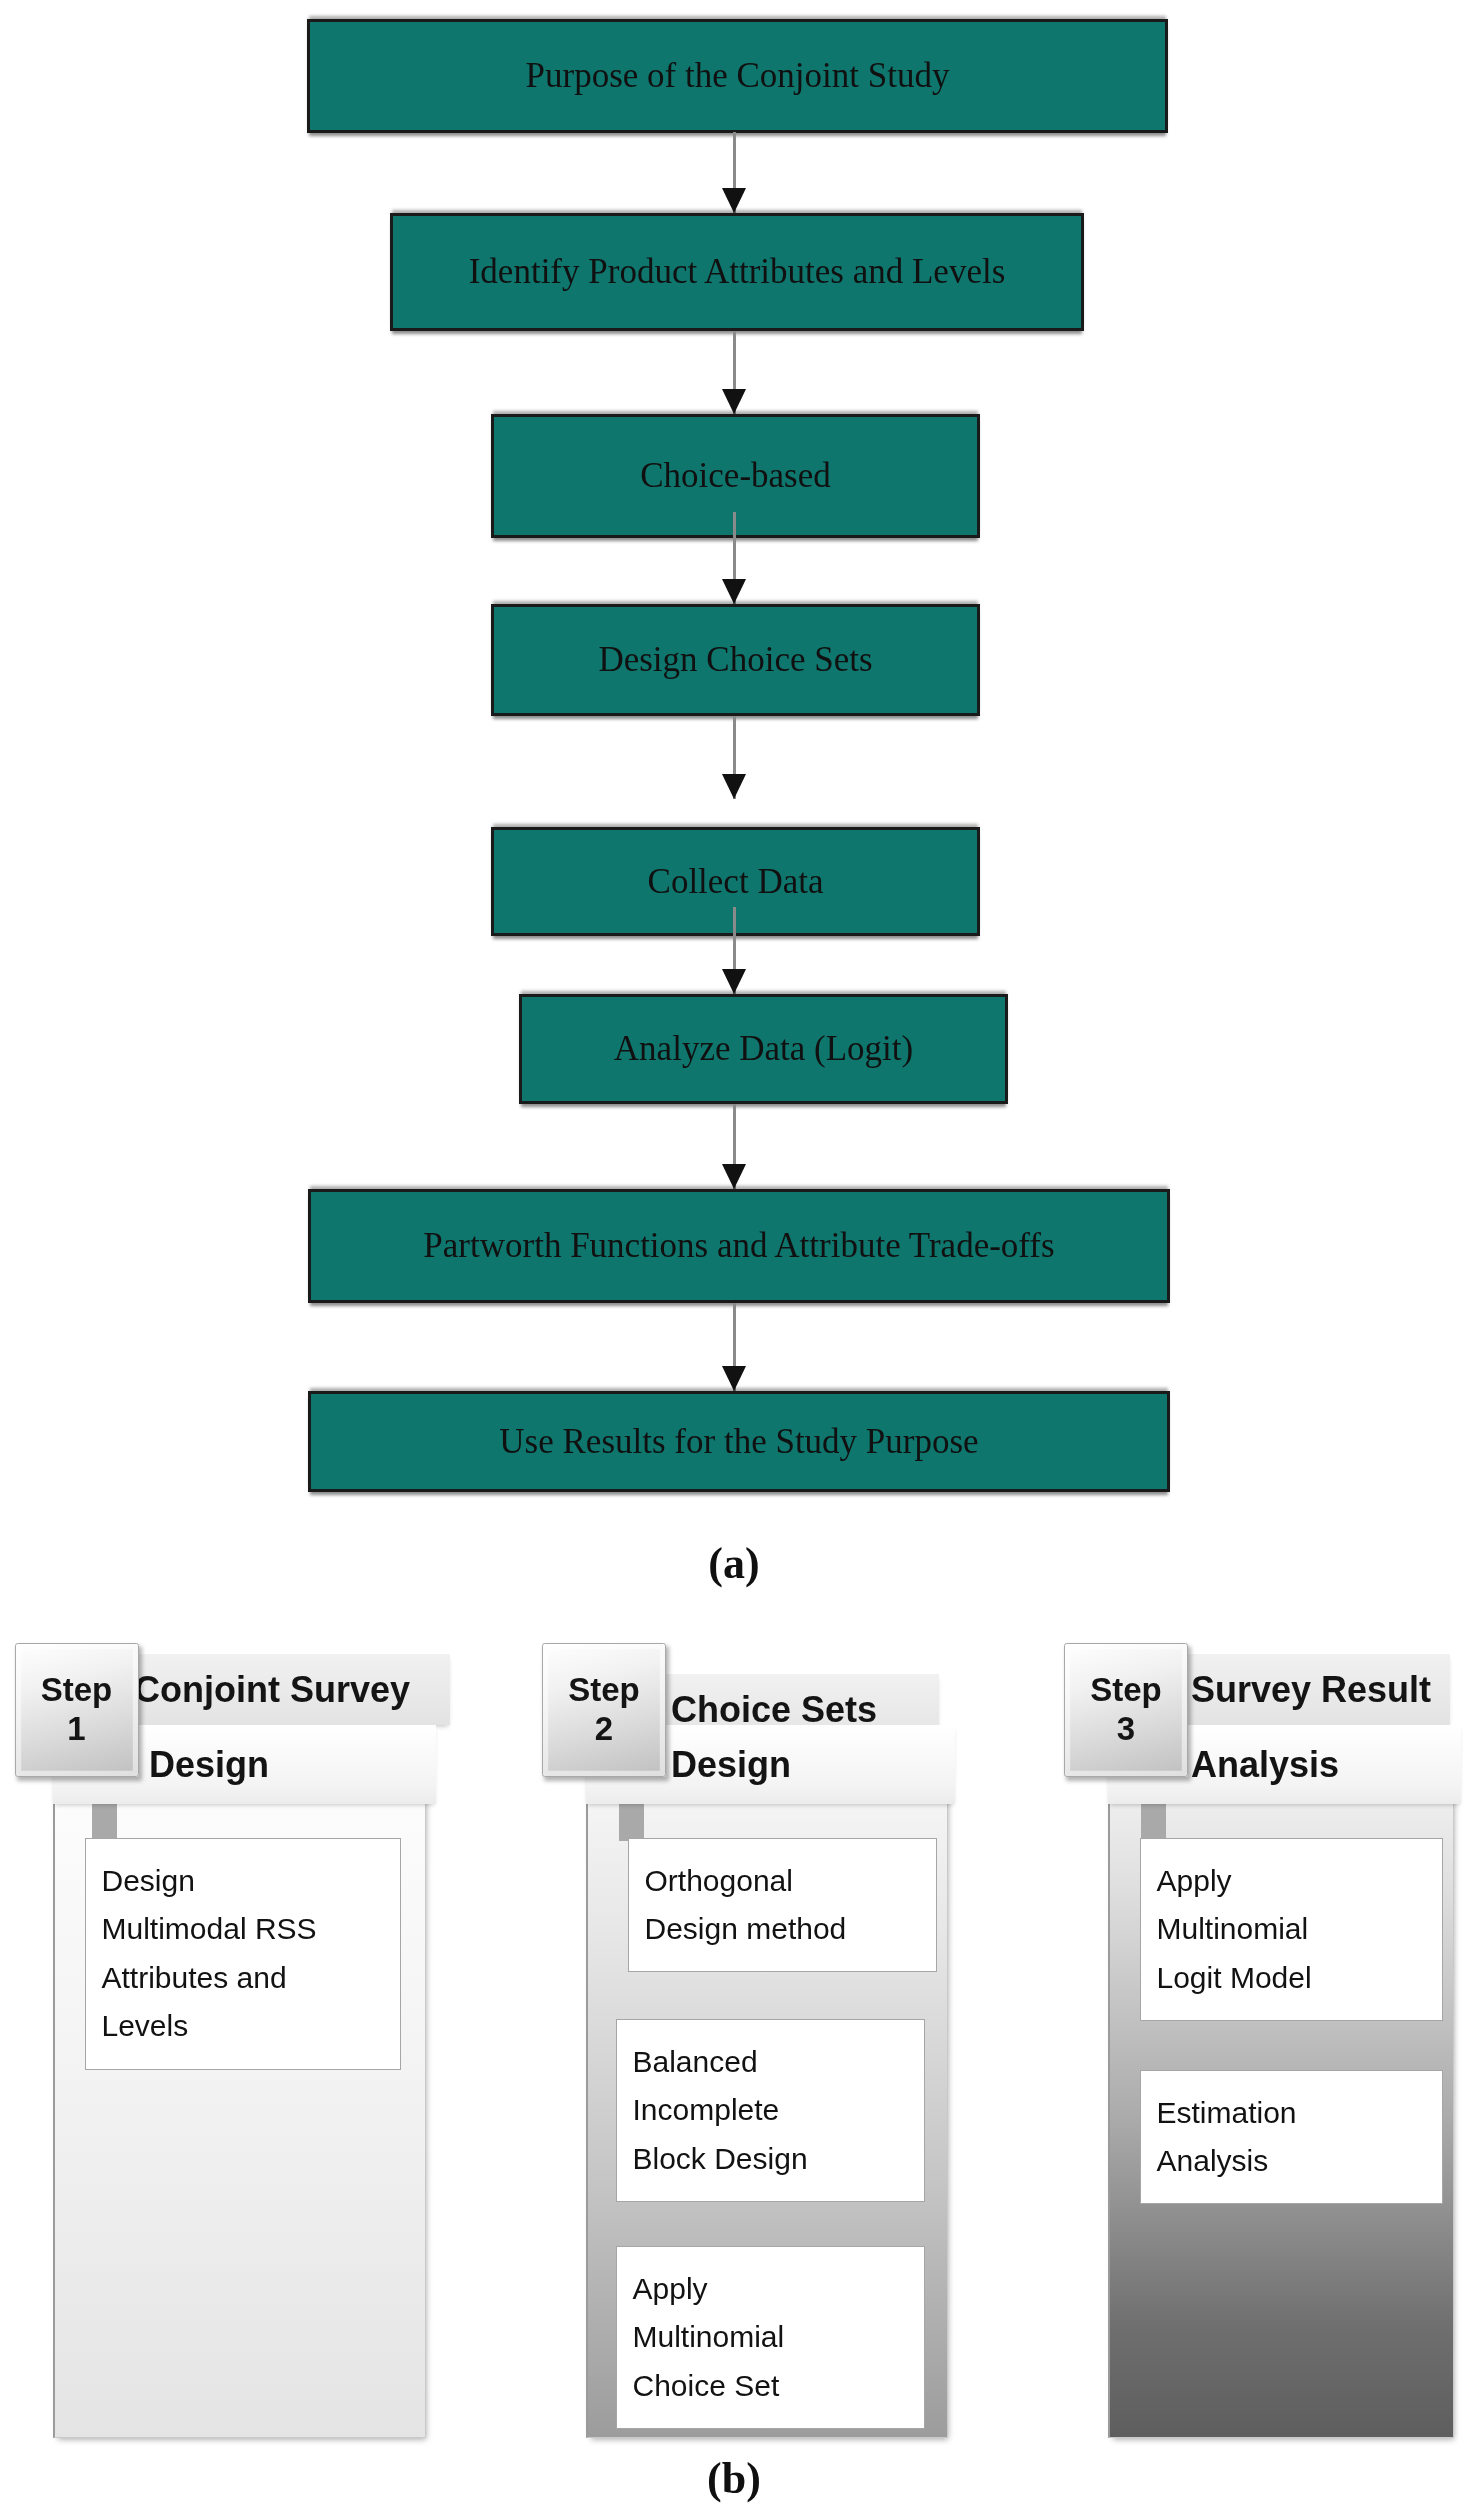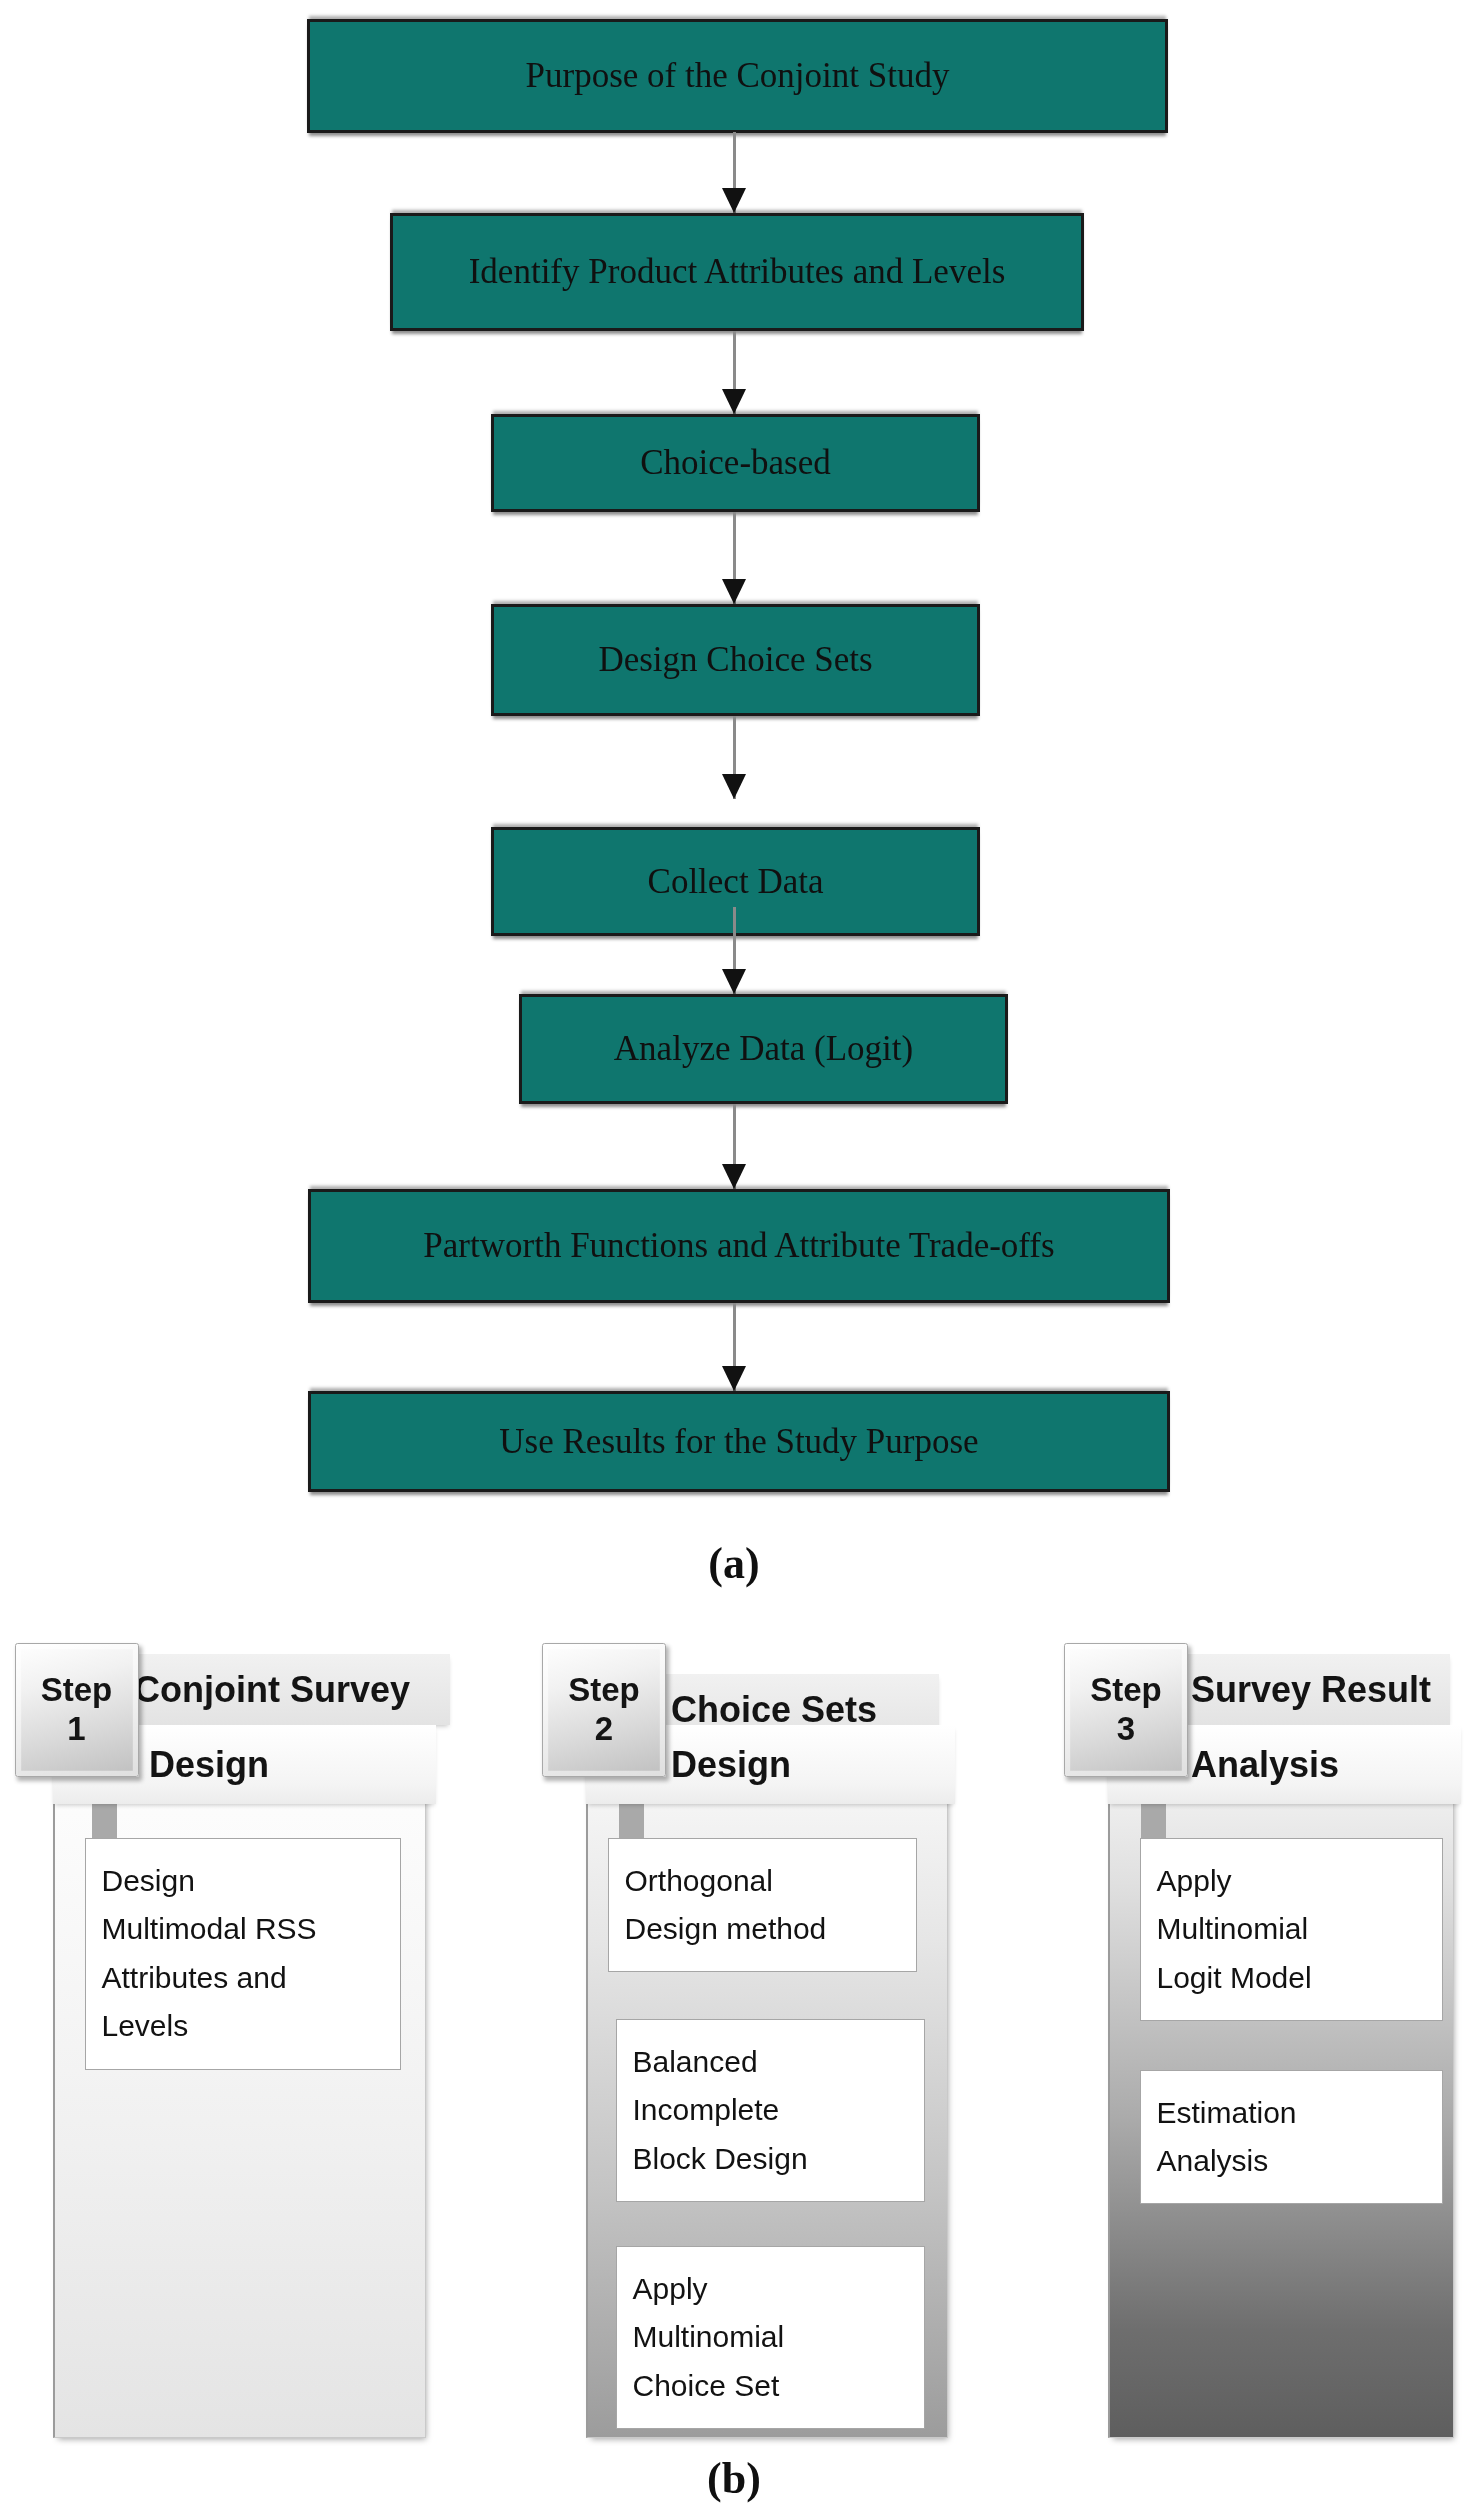--- a/index.html
+++ b/index.html
@@ -88,21 +88,21 @@
   <div class="flow-box" style="left:307px; top:18.6px;  width:861px; height:114px;">Purpose of the Conjoint Study</div>
   <div class="arrow" style="top:132px; height:81px;">
       <div class="arrow-head"></div>
     </div>
 
   <div class="flow-box" style="left:390px; top:213px; width:694px; height:118px;">Identify Product Attributes and Levels</div>
   <div class="arrow" style="top:331px; height:83px;">
       <div class="arrow-head"></div>
     </div>
 
-  <div class="flow-box" style="left:491px; top:414px; width:489px;  height:98px;">Choice-based</div>
+  <div class="flow-box" style="left:491px; top:414px; width:489px;  height:124px;">Choice-based</div>
   <div class="arrow" style="top:512px; height:92px;">
       <div class="arrow-head"></div>
     </div>
 
   <div class="flow-box" style="left:491px; top:604px; width:489px; height:112px;">Design Choice Sets</div>
   <div class="arrow" style="top:716px; height:83px;">
       <div class="arrow-head"></div>
     </div>
 
   <div class="flow-box" style="left:491px; top:827px; width:489px; height:109px;">Collect Data</div>
@@ -148,21 +148,21 @@
     <span class="h-text">Choice Sets</span>
   </div>
   <div class="header2" style="left:586px; width:369px; padding-left:85px;">
     <span class="h-text">Design</span>
   </div>
   <div class="badge-stem" style="left:619px;"></div>
   <div class="badge" style="left:542px;">
     <span>Step</span>
     <span>2</span>
   </div>
-  <div class="content-box" style="left:608px; top:1838px; width:309px;">
+  <div class="content-box" style="left:628px; top:1838px; width:309px;">
     <div class="box-line">Orthogonal</div>
     <div class="box-line">Design method</div>
   </div>
   <div class="content-box" style="left:616px; top:2019px; width:309px;">
     <div class="box-line">Balanced</div>
     <div class="box-line">Incomplete</div>
     <div class="box-line">Block Design</div>
   </div>
   <div class="content-box" style="left:616px; top:2246px; width:309px;">
     <div class="box-line">Apply</div>

